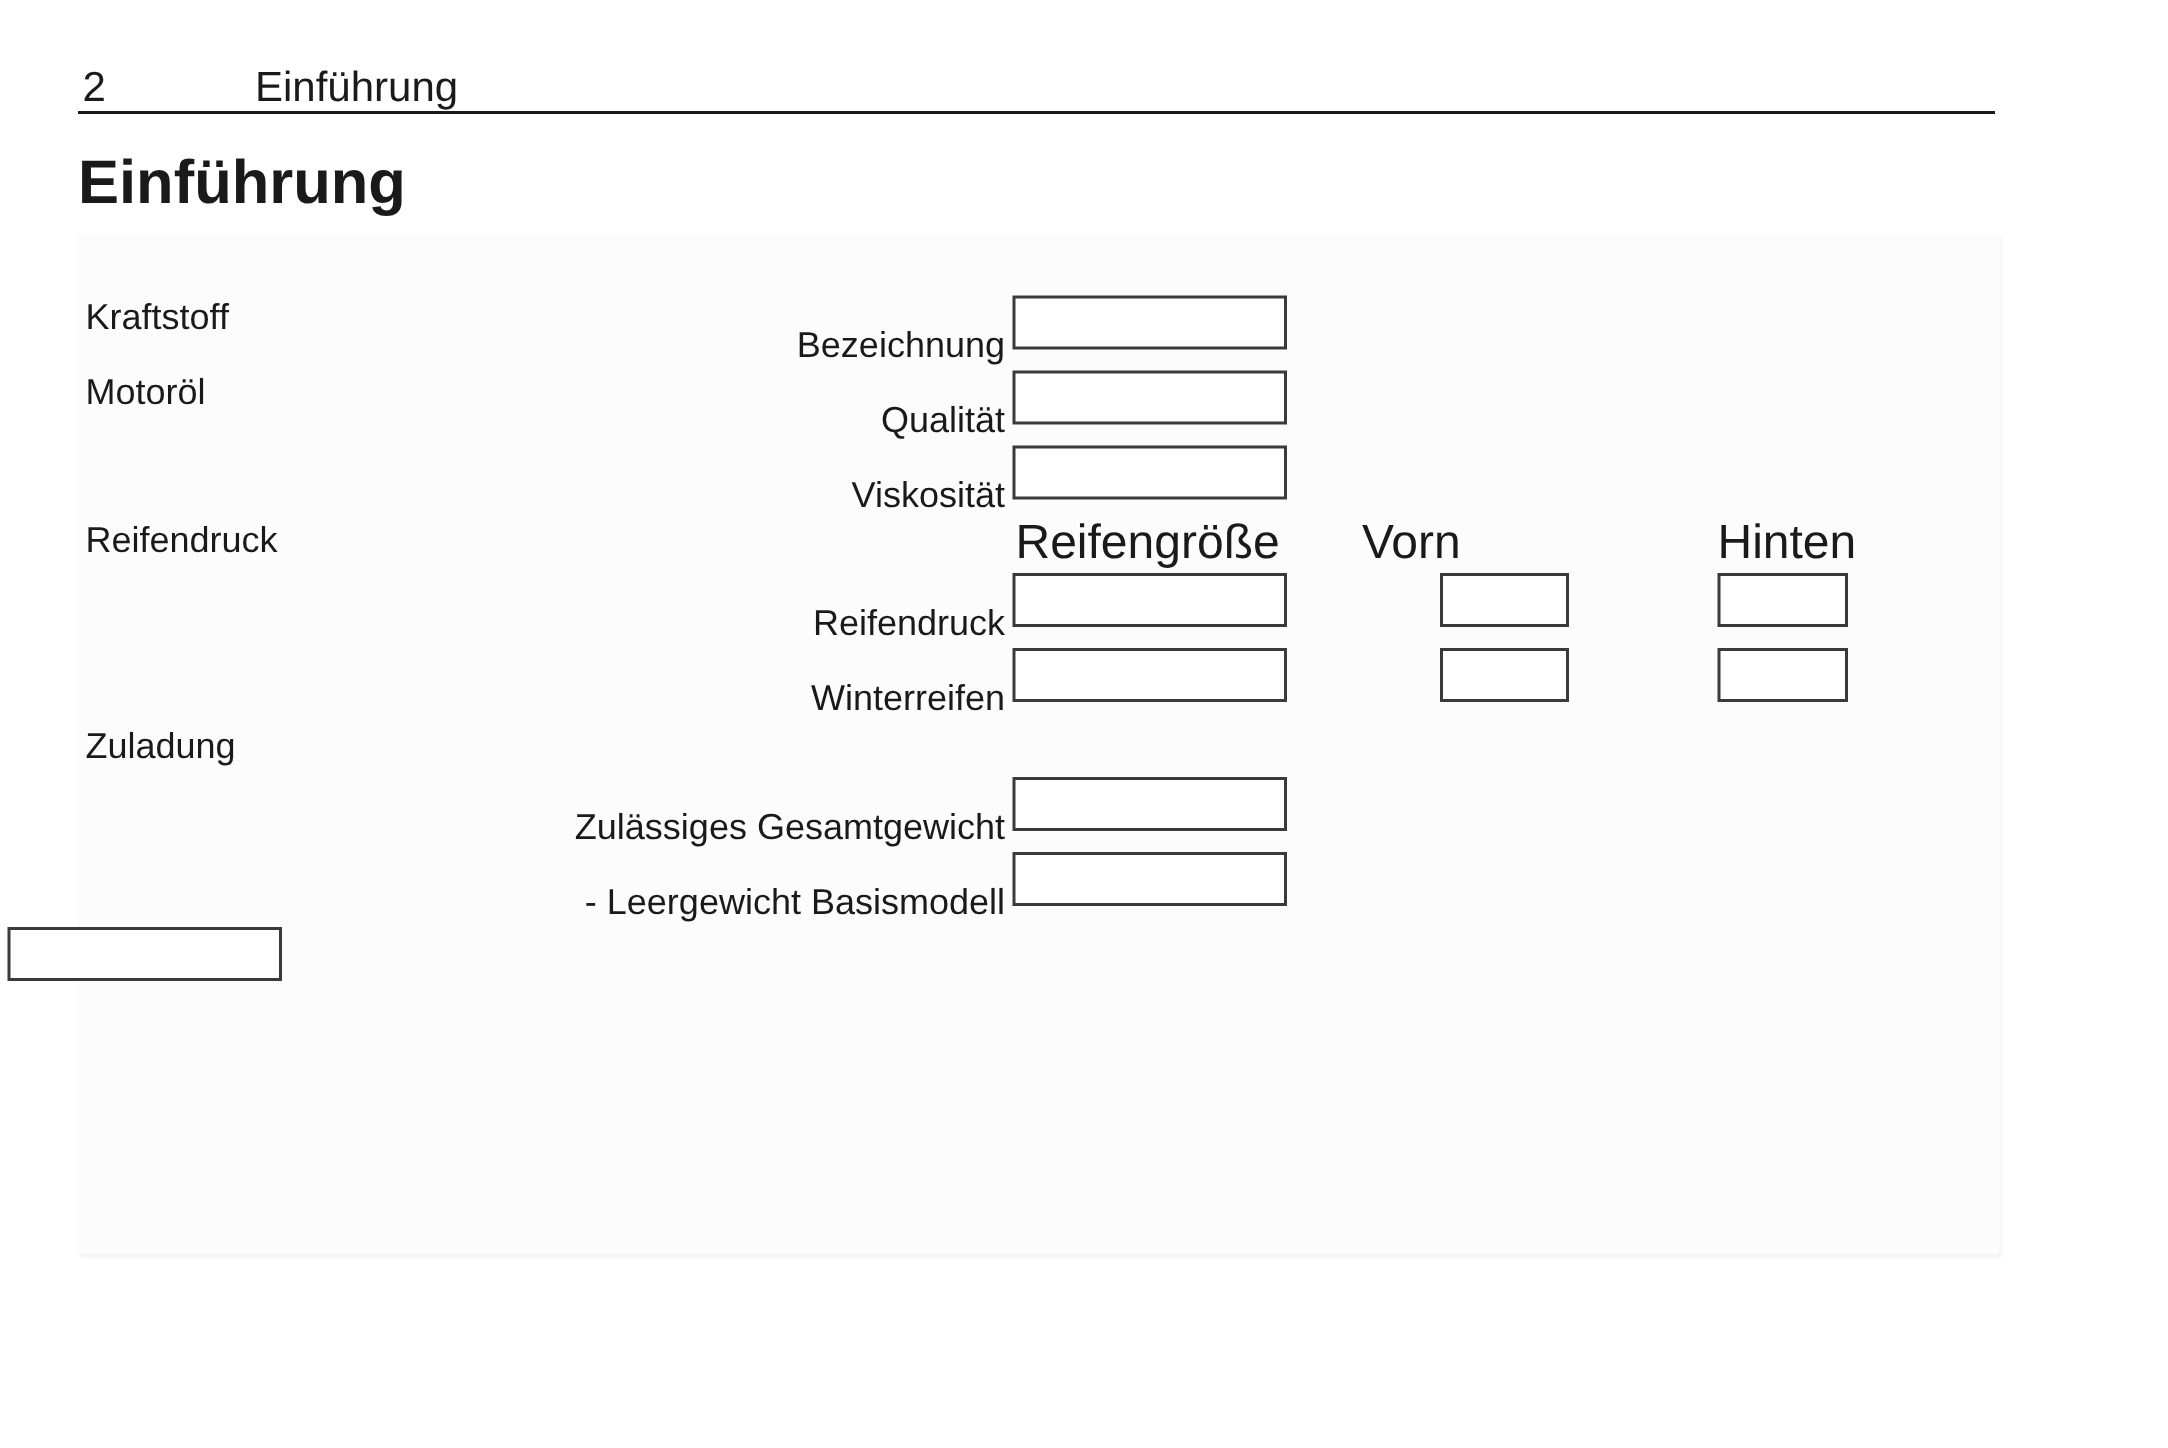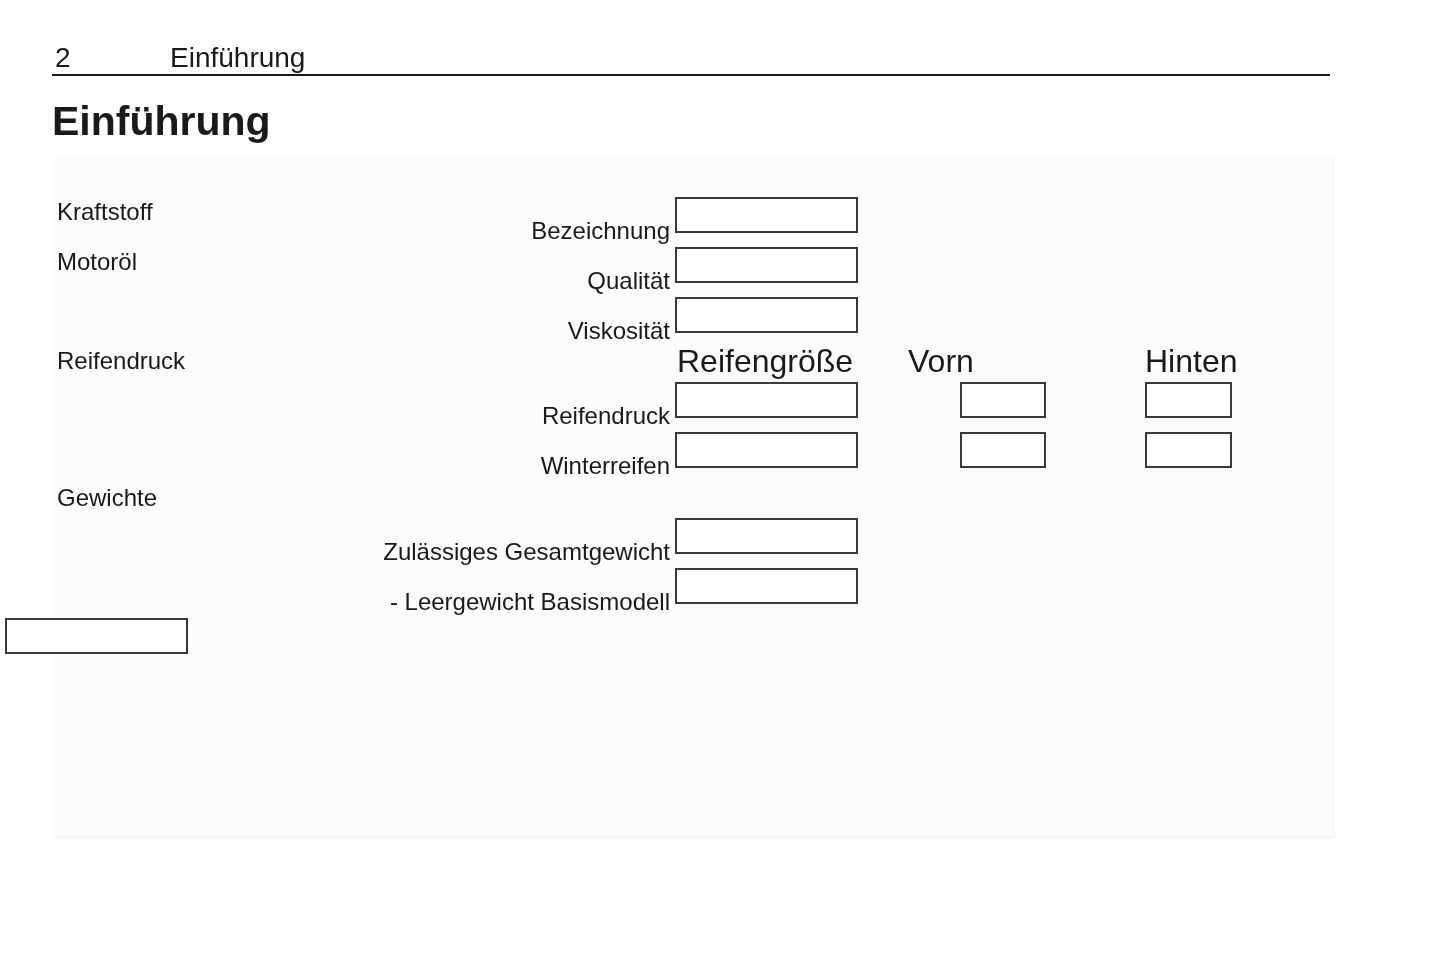--- a/index.html
+++ b/index.html
@@ -48,21 +48,21 @@
 
   <h1 class="title">Einführung</h1>
 
   <div class="panel"></div>
 
   <form class="fill-form">
 
     <span class="sec" style="top:200px">Kraftstoff</span>
     <span class="sec" style="top:250px">Motoröl</span>
     <span class="sec" style="top:349px">Reifendruck</span>
-    <span class="sec" style="top:486px">Gewichte</span>
+    <span class="sec" style="top:486px">Zuladung</span>
 
     <div class="row" style="top:197px">
       <label class="flabel" for="f-bezeichnung">Bezeichnung</label>
       <input id="f-bezeichnung" class="box" type="text" value="" style="">
     </div>
 
     <div class="row" style="top:247px">
       <label class="flabel" for="f-qualitaet">Qualität</label>
       <input id="f-qualitaet" class="box" type="text" value="" style="">
     </div>

